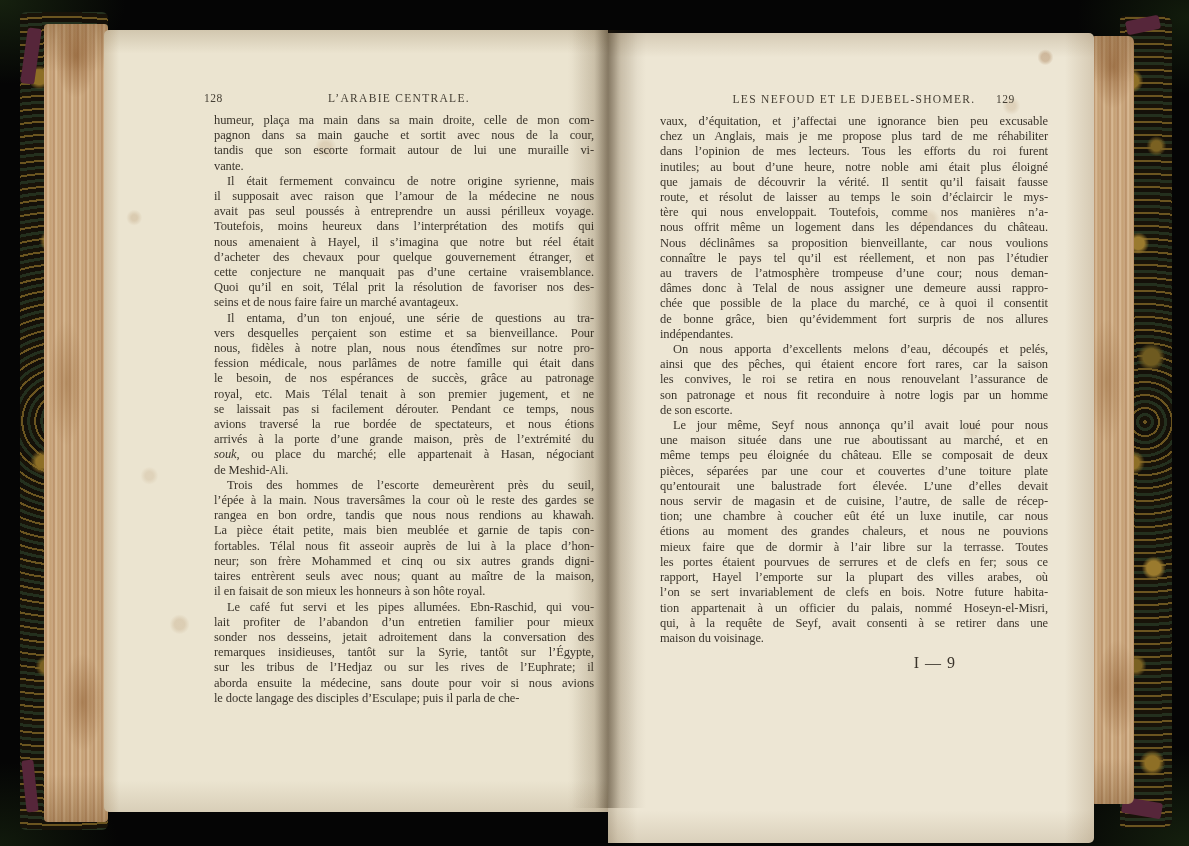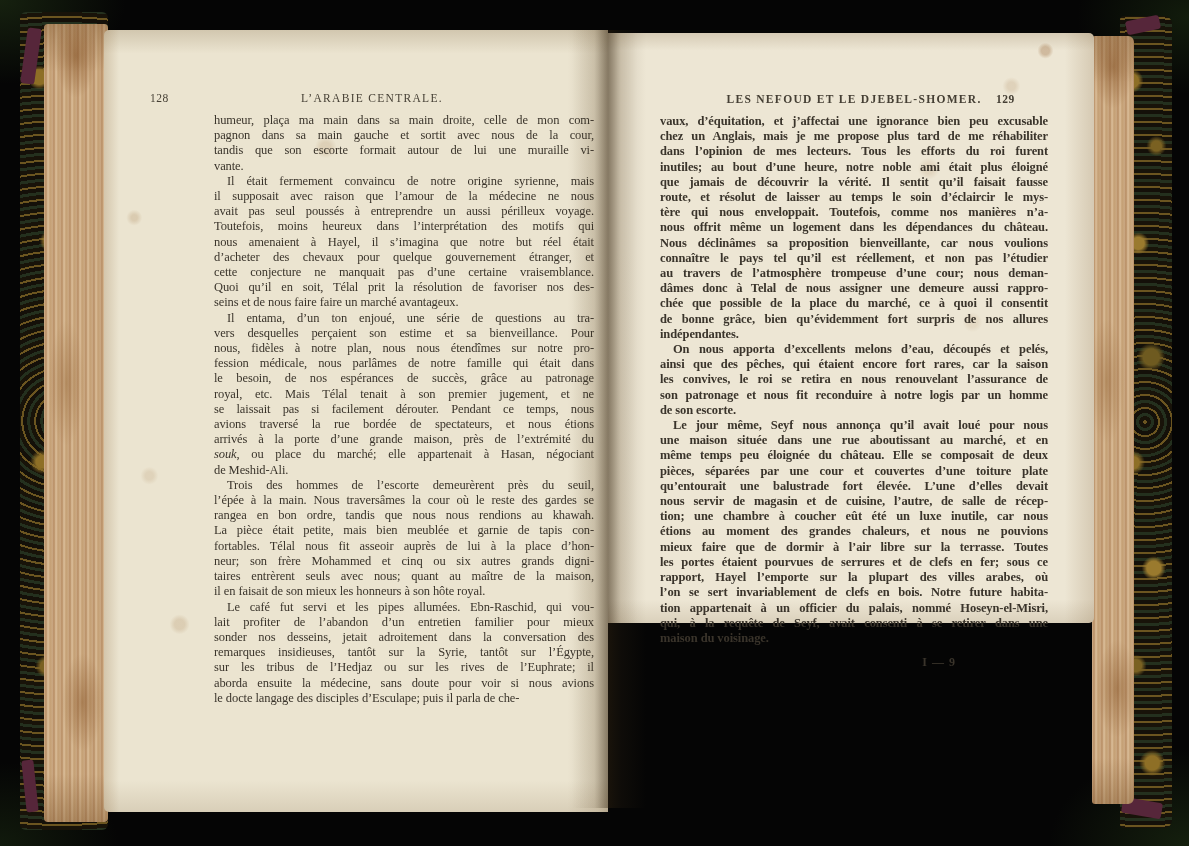--- a/index.html
+++ b/index.html
@@ -51,48 +51,47 @@
     left:104px;top:30px;width:504px;height:782px;border-radius:5px 0 0 5px;
     background-image:
       radial-gradient(circle at 44% 15%, rgba(150,104,52,.16) 0 5px, rgba(0,0,0,0) 11px),
       radial-gradient(circle at 9% 57%, rgba(150,104,52,.14) 0 4px, rgba(0,0,0,0) 9px),
       radial-gradient(circle at 15% 76%, rgba(150,104,52,.18) 0 5px, rgba(0,0,0,0) 10px),
       radial-gradient(circle at 6% 24%, rgba(150,104,52,.20) 0 3px, rgba(0,0,0,0) 8px),
       linear-gradient(90deg, rgba(142,108,64,.25) 0%, rgba(0,0,0,0) 3%, rgba(0,0,0,0) 92%, rgba(120,95,58,.18) 98%, rgba(95,72,40,.30) 100%),
       linear-gradient(180deg, rgba(120,95,58,.22) 0%, rgba(0,0,0,0) 3%, rgba(0,0,0,0) 96%, rgba(120,95,58,.16) 100%);
   }
   .page-right{
-    left:608px;top:33px;width:486px;height:590px;border-radius:0 5px 5px 0;
+    left:608px;top:33px;width:486px;height:810px;border-radius:0 5px 5px 0;
     background-color:#ede6d4;
     background-image:
       radial-gradient(circle at 66% 23%, rgba(150,104,52,.13) 0 5px, rgba(0,0,0,0) 11px),
       radial-gradient(circle at 83% 9%, rgba(150,104,52,.16) 0 4px, rgba(0,0,0,0) 9px),
       radial-gradient(circle at 90% 3%, rgba(140,85,35,.30) 0 4px, rgba(0,0,0,0) 8px),
       radial-gradient(circle at 75% 49%, rgba(150,104,52,.10) 0 5px, rgba(0,0,0,0) 10px),
       linear-gradient(90deg, rgba(95,72,40,.30) 0%, rgba(120,95,58,.16) 2%, rgba(0,0,0,0) 6%, rgba(0,0,0,0) 94%, rgba(130,100,60,.22) 100%),
       linear-gradient(180deg, rgba(120,95,58,.20) 0%, rgba(0,0,0,0) 3%, rgba(0,0,0,0) 96%, rgba(120,95,58,.16) 100%);
-    font-weight: bold;
   }
   .gutter{position:absolute;left:572px;top:30px;width:74px;height:778px;pointer-events:none;
     background:linear-gradient(90deg, rgba(0,0,0,0) 0%, rgba(74,56,30,.10) 30%, rgba(52,38,18,.42) 49%, rgba(74,56,30,.14) 66%, rgba(0,0,0,0) 100%);}
   
   .page-header{display:flex;align-items:baseline;font-size:11.5px;letter-spacing:1.3px;color:#453f34;}
-  .page-left .page-header{margin:62px 0 8px 0;padding:0 14px 0 46px;}
+  .page-left .page-header{margin:62px 0 8px 0;padding:0 14px 0 100px;}
   .page-right .page-header{margin:60px 0 0 0;padding:0 0 0 52px;width:388px;}
   .hdr-num{width:52px;letter-spacing:.5px;}
   .hdr-num.right{}
   .hdr-title{flex:1;text-align:center;}
   .page-body{margin-top:9px;font-size:12.5px;line-height:15.2px;letter-spacing:-0.1px;}
   .page-left .page-body{padding-left:110px;width:380px;}
   .page-right .page-body{padding-left:52px;width:388px;}
   .para{margin:0;}
   .para .line{text-align:justify;text-align-last:justify;white-space:normal;}
   .para .line.last{text-align-last:left;}
   .para.indent .line:first-child{text-indent:13px;}
-  .signature{width:388px;padding-left:52px;font-size:12px;text-align:right;}
+  .signature{width:388px;padding-left:52px;font-size:16px;text-align:right;}
   .signature .inner{display:inline-block;padding-right:92px;letter-spacing:1px;}
 </style>
 </head>
 <body>
 
 <div class="scene">
 
   <div class="cover cover-left"></div>
   <div class="cover cover-right"></div>
   <div class="headband headband-tl"></div>

